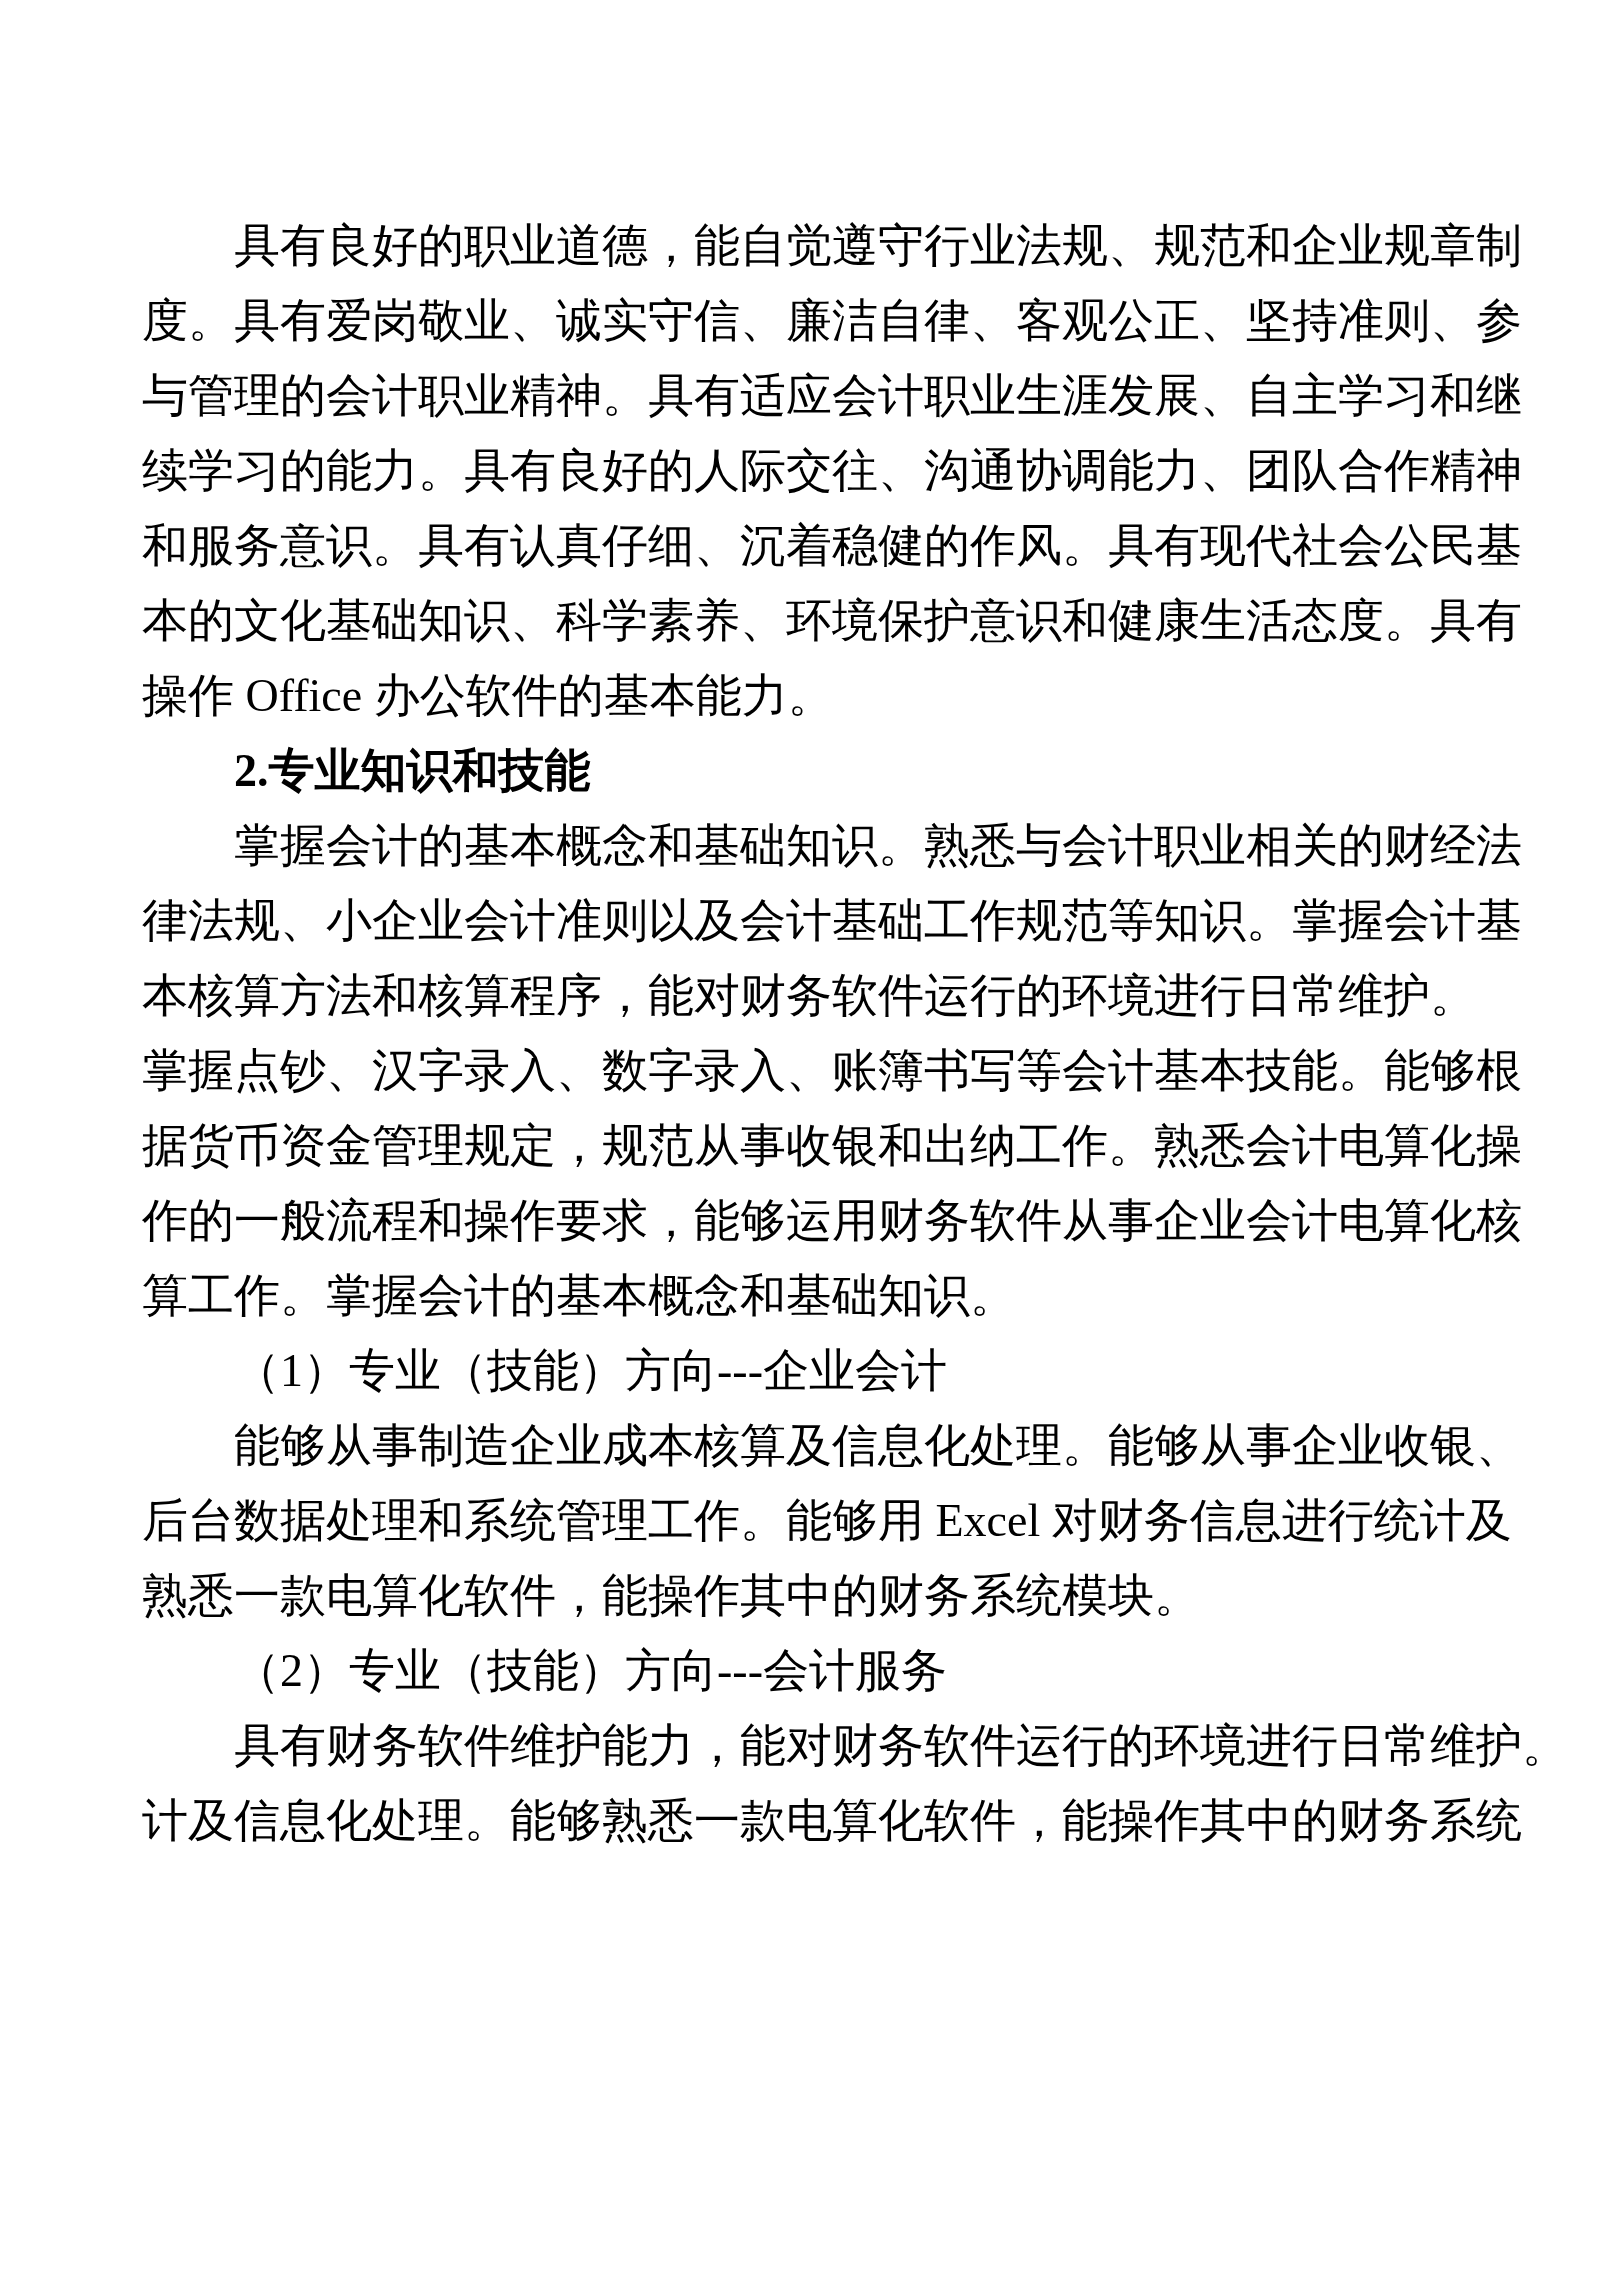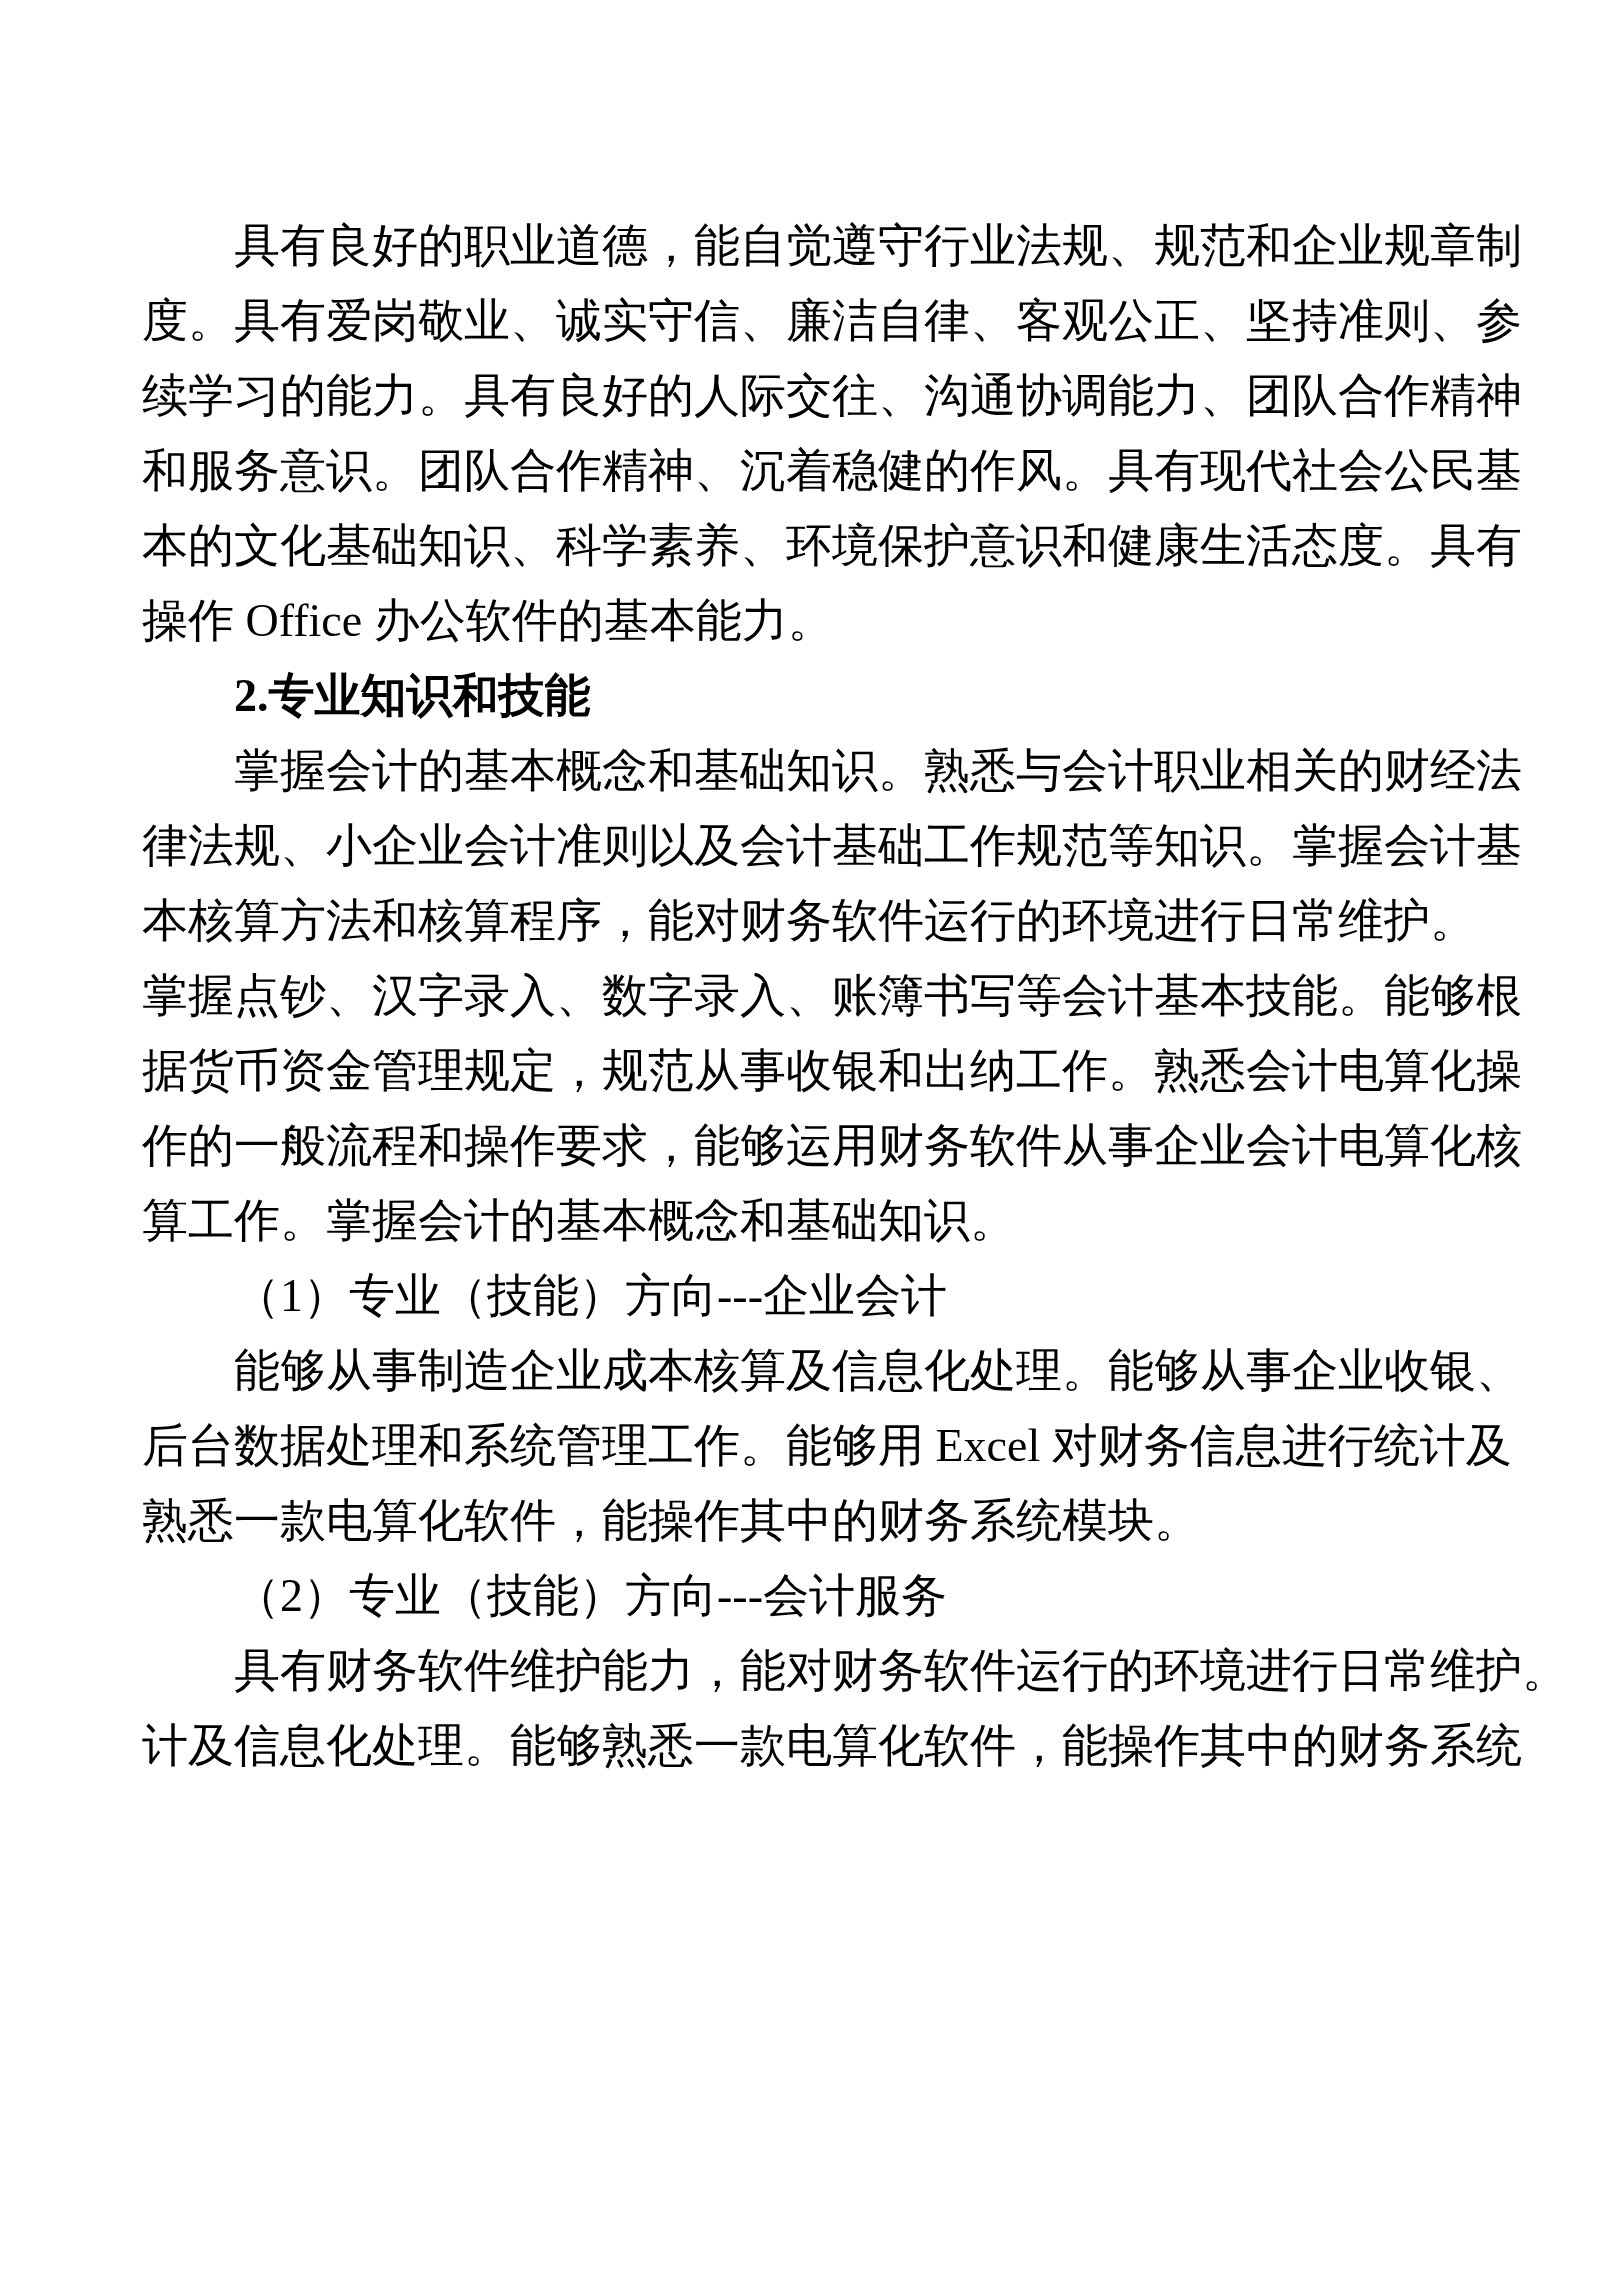--- a/index.html
+++ b/index.html
@@ -38,22 +38,23 @@
     font-weight: bold;
   }
 </style>
 </head>
 <body>
 
 <div class="page">
   <div class="doc-body">
       <div class="line indent">具有良好的职业道德，能自觉遵守行业法规、规范和企业规章制</div>
       <div class="line ">度。具有爱岗敬业、诚实守信、廉洁自律、客观公正、坚持准则、参</div>
+      <div class="line ">与管理的会计职业精神。具有适应会计职业生涯发展、自主学习和继</div>
       <div class="line ">续学习的能力。具有良好的人际交往、沟通协调能力、团队合作精神</div>
-      <div class="line ">和服务意识。团队合作精神、沉着稳健的作风。具有现代社会公民基</div>
+      <div class="line ">和服务意识。具有认真仔细、沉着稳健的作风。具有现代社会公民基</div>
       <div class="line ">本的文化基础知识、科学素养、环境保护意识和健康生活态度。具有</div>
       <div class="line ">操作 Office 办公软件的基本能力。</div>
       <div class="line heading">2.专业知识和技能</div>
       <div class="line indent">掌握会计的基本概念和基础知识。熟悉与会计职业相关的财经法</div>
       <div class="line ">律法规、小企业会计准则以及会计基础工作规范等知识。掌握会计基</div>
       <div class="line ">本核算方法和核算程序，能对财务软件运行的环境进行日常维护。</div>
       <div class="line ">掌握点钞、汉字录入、数字录入、账簿书写等会计基本技能。能够根</div>
       <div class="line ">据货币资金管理规定，规范从事收银和出纳工作。熟悉会计电算化操</div>
       <div class="line ">作的一般流程和操作要求，能够运用财务软件从事企业会计电算化核</div>
       <div class="line ">算工作。掌握会计的基本概念和基础知识。</div>

